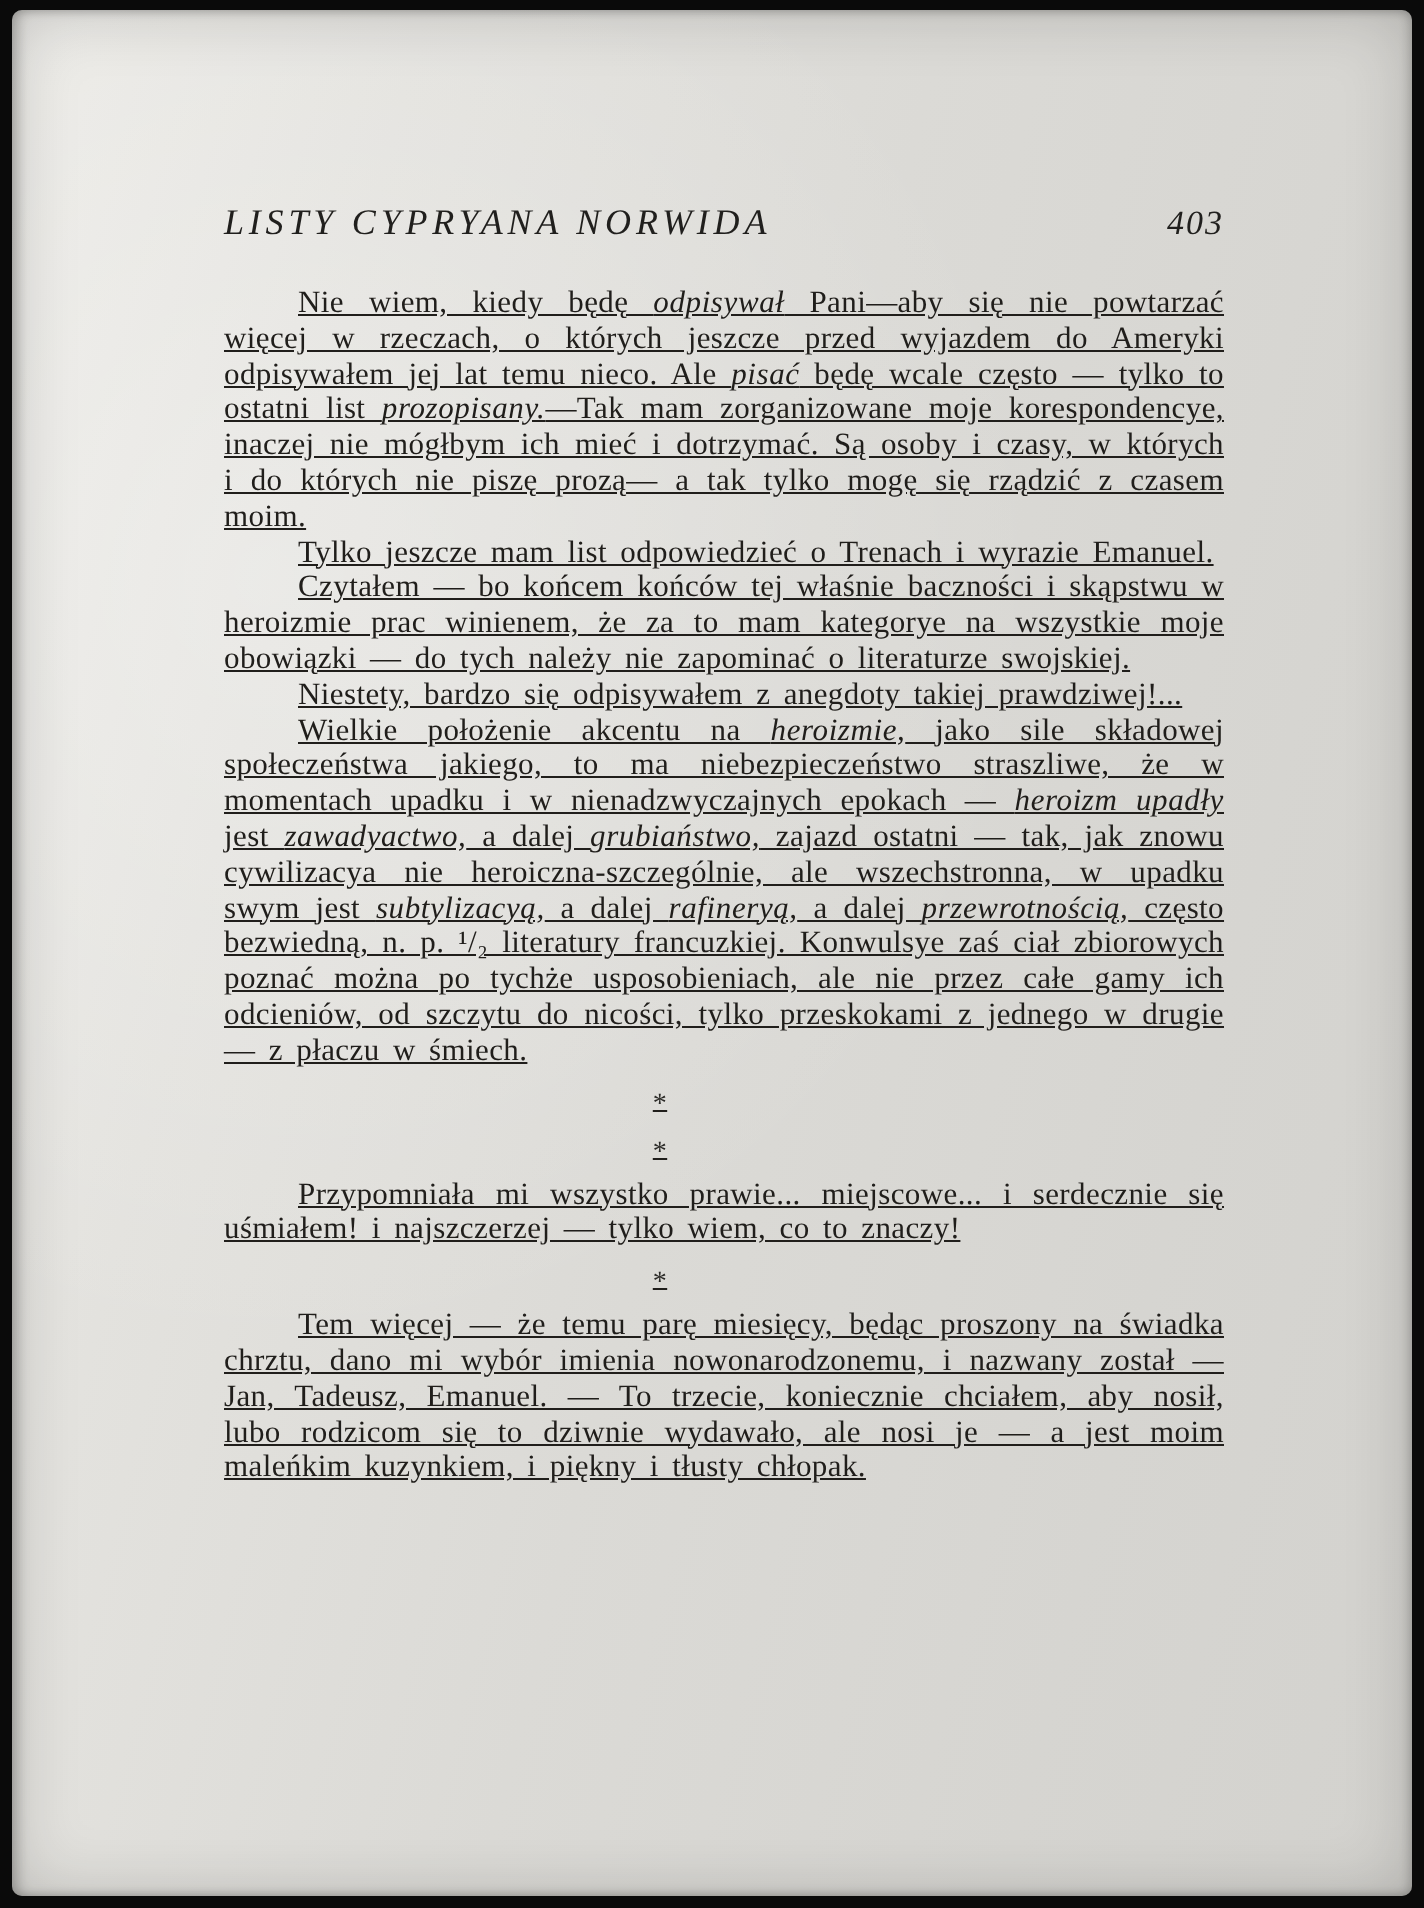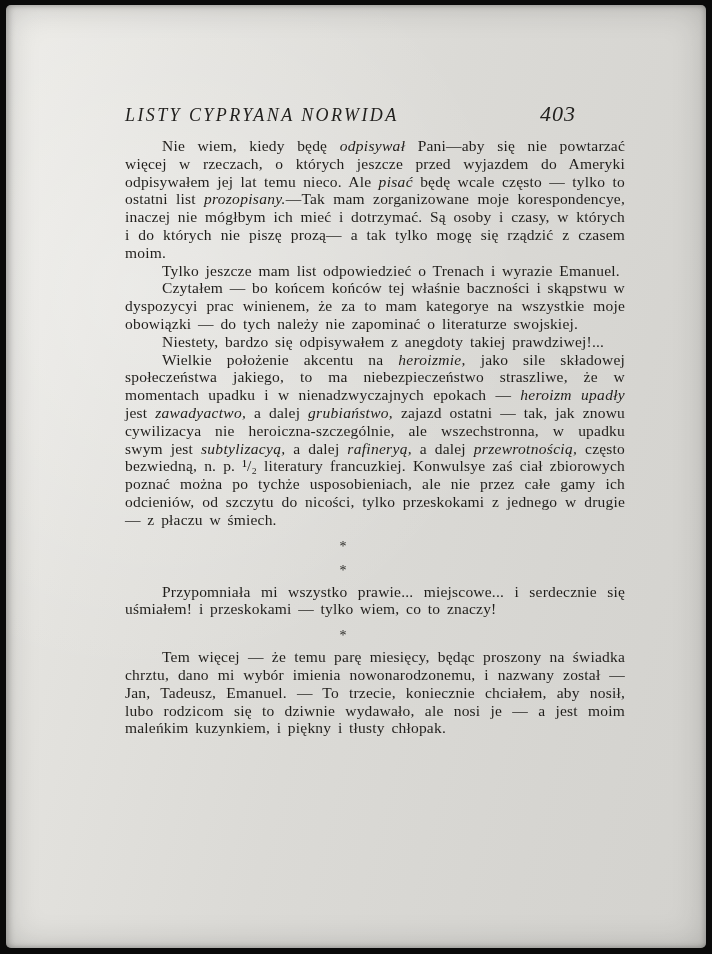--- a/index.html
+++ b/index.html
@@ -30,52 +30,52 @@
     box-shadow:
       inset 0 0 34px rgba(0,0,0,0.18),
       inset 3px 0 6px rgba(0,0,0,0.22),
       inset -2px 0 5px rgba(0,0,0,0.14);
     overflow: hidden;
     font-family: "Liberation Serif", "DejaVu Serif", serif;
     color: #1d1c1a;
   }
   .text-column {
     position: absolute;
-    left: 119px;
+    left: 106px;
     top: 0;
     width: 500px;
   }
   .running-head {
     margin-top: 96px;
     display: flex;
     justify-content: space-between;
     align-items: baseline;
     font-style: italic;
     font-size: 18px;
     letter-spacing: 2.4px;
     color: #201f1d;
     white-space: nowrap;
   }
   .running-head .head-title {
     font-variant: normal;
   }
   .running-head .head-pagenum {
-    margin-right: 49px;
     letter-spacing: 1px;
-    font-size: 22px;
+    font-size: 17px;
     font-family: Liberation Serif, serif;
   }
   .body-text {
-    margin-top: 10px;
+    margin-top: 21px;
     font-size: 15.5px;
     line-height: 17.8px;
     text-align: justify;
     letter-spacing: 0.2px;
     word-spacing: 2.6px;
     color: #201e1b;
+    text-decoration: underline;
   }
   .para {
     margin: 0;
     text-indent: 37px;
   }
   .para i {
     letter-spacing: 0.3px;
   }
   .sep {
     text-indent: 0;
@@ -97,24 +97,24 @@
 <div class="scan-frame">
   <div class="paper">
     <div class="text-column">
       <div class="running-head">
         <span class="head-title">LISTY CYPRYANA NORWIDA</span>
         <span class="head-pagenum">403</span>
       </div>
       <div class="body-text">
           <p class="para"><span>Nie wiem, kiedy będę </span><i>odpisywał</i><span> Pani—aby się nie powtarzać więcej w rzeczach, o których jeszcze przed wyjazdem do Ameryki odpisywałem jej lat temu nieco.  Ale </span><i>pisać</i><span> będę wcale często — tylko to ostatni list </span><i>prozopisany.</i><span>—Tak mam zorganizowane moje korespondencye, inaczej nie mógłbym ich mieć i dotrzymać.  Są osoby i czasy, w których i do których nie piszę prozą— a tak tylko mogę się rządzić z czasem moim.</span></p>
           <p class="para"><span>Tylko jeszcze mam list odpowiedzieć o Trenach i wyrazie Emanuel.</span></p>
-          <p class="para"><span>Czytałem — bo końcem końców tej właśnie baczności i skąpstwu w dyspozycyi prac winienem, że za to mam kategorye na wszystkie moje obowiązki — do tych należy nie zapominać o literaturze swojskiej.</span></p>
+          <p class="para"><span>Czytałem — bo końcem końców tej właśnie baczności i skąpstwu w heroizmie prac winienem, że za to mam kategorye na wszystkie moje obowiązki — do tych należy nie zapominać o literaturze swojskiej.</span></p>
           <p class="para"><span>Niestety, bardzo się odpisywałem z anegdoty takiej prawdziwej!...</span></p>
           <p class="para"><span>Wielkie położenie akcentu na </span><i>heroizmie,</i><span> jako sile składowej społeczeństwa jakiego, to ma niebezpieczeństwo straszliwe, że w momentach upadku i w nienadzwyczajnych epokach — </span><i>heroizm upadły</i><span> jest </span><i>zawadyactwo,</i><span> a dalej </span><i>grubiaństwo,</i><span> zajazd ostatni — tak, jak znowu cywilizacya nie heroiczna-szczególnie, ale wszechstronna, w upadku swym jest </span><i>subtylizacyą,</i><span> a dalej </span><i>rafineryą,</i><span> a dalej </span><i>przewrotnością,</i><span> często bezwiedną, n. p. ¹/₂ literatury francuzkiej.  Konwulsye zaś ciał zbiorowych poznać można po tychże usposobieniach, ale nie przez całe gamy ich odcieniów, od szczytu do nicości, tylko przeskokami z jednego w drugie — z płaczu w śmiech.</span></p>
           <div class="sep"><span>*</span></div>
           <div class="sep"><span>*</span></div>
-          <p class="para"><span>Przypomniała mi wszystko prawie... miejscowe... i serdecznie się uśmiałem! i przeskokami — tylko wiem, co to znaczy!</span></p>
+          <p class="para"><span>Przypomniała mi wszystko prawie... miejscowe... i serdecznie się uśmiałem! i najszczerzej — tylko wiem, co to znaczy!</span></p>
           <div class="sep"><span>*</span></div>
           <p class="para"><span>Tem więcej — że temu parę miesięcy, będąc proszony na świadka chrztu, dano mi wybór imienia nowonarodzonemu, i nazwany został — Jan, Tadeusz, Emanuel. — To trzecie, koniecznie chciałem, aby nosił, lubo rodzicom się to dziwnie wydawało, ale nosi je — a jest moim maleńkim kuzynkiem, i piękny i tłusty chłopak.</span></p>
         </div>
     </div>
   </div>
 </div>
 
 </body></html>

